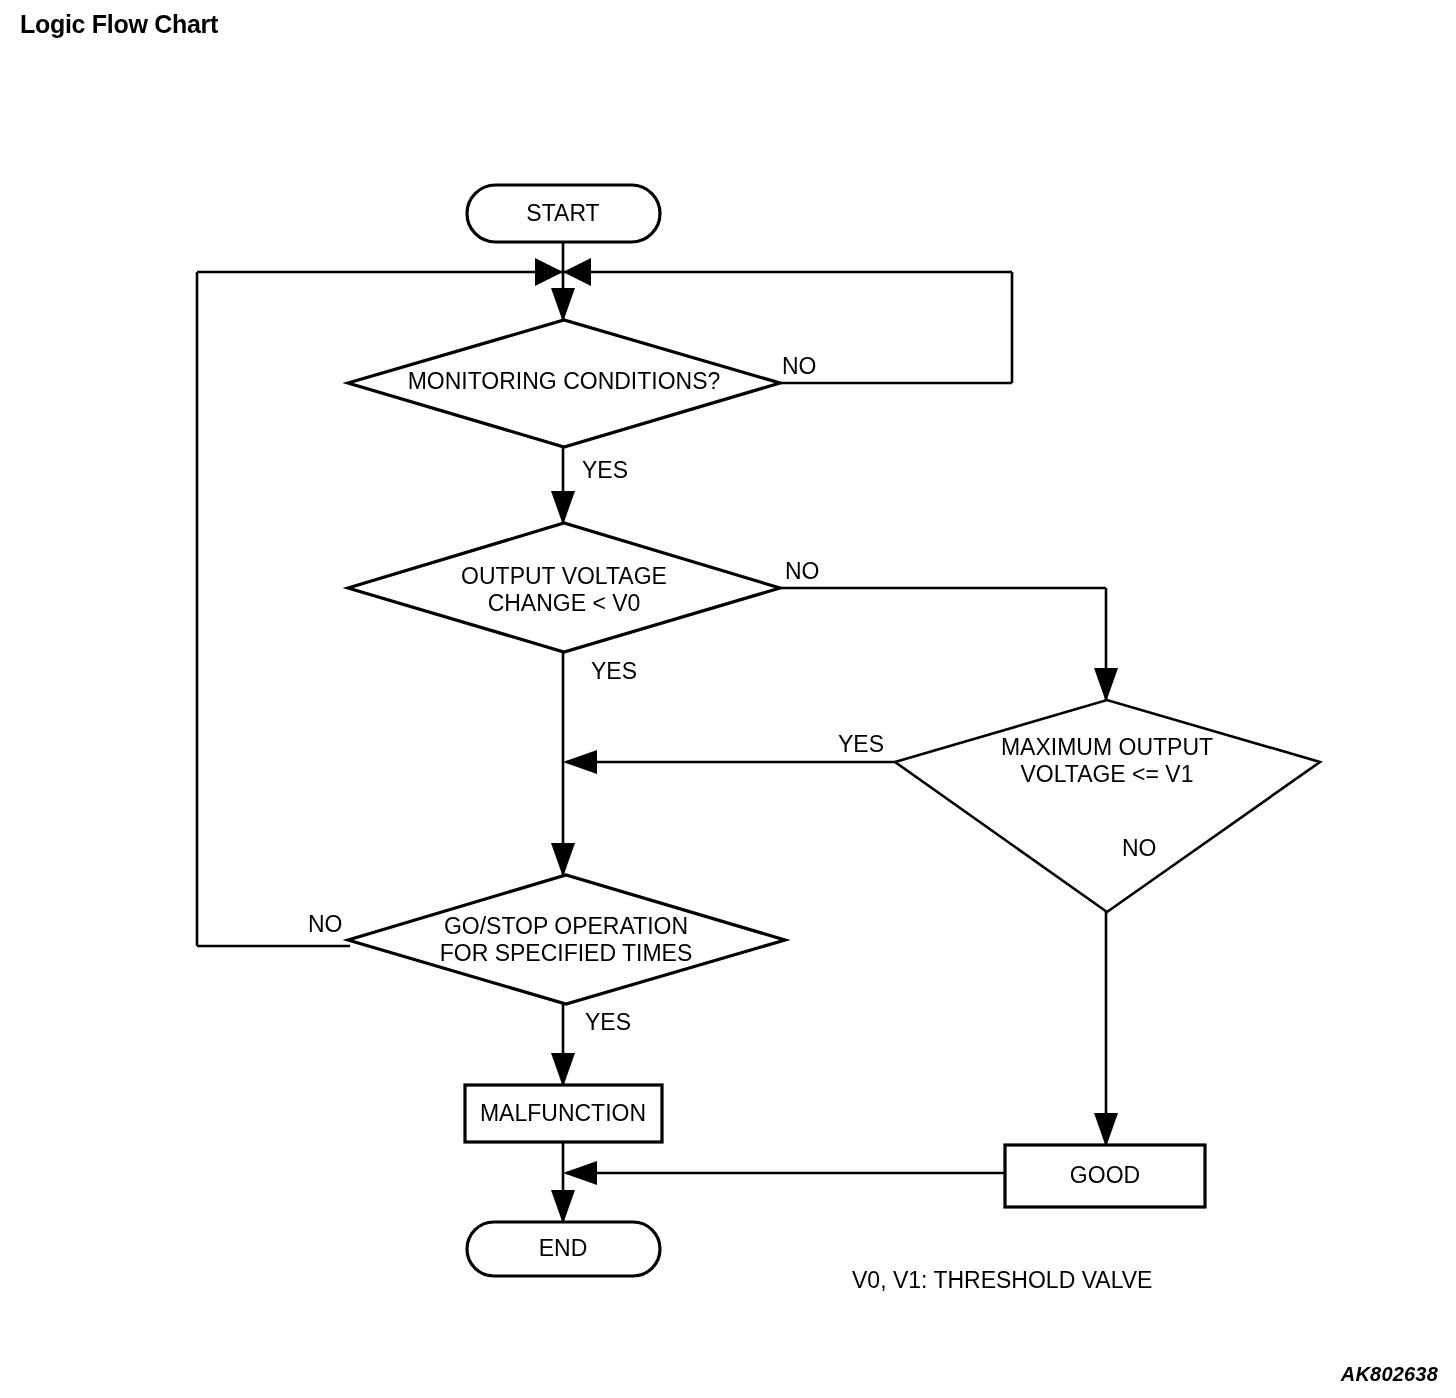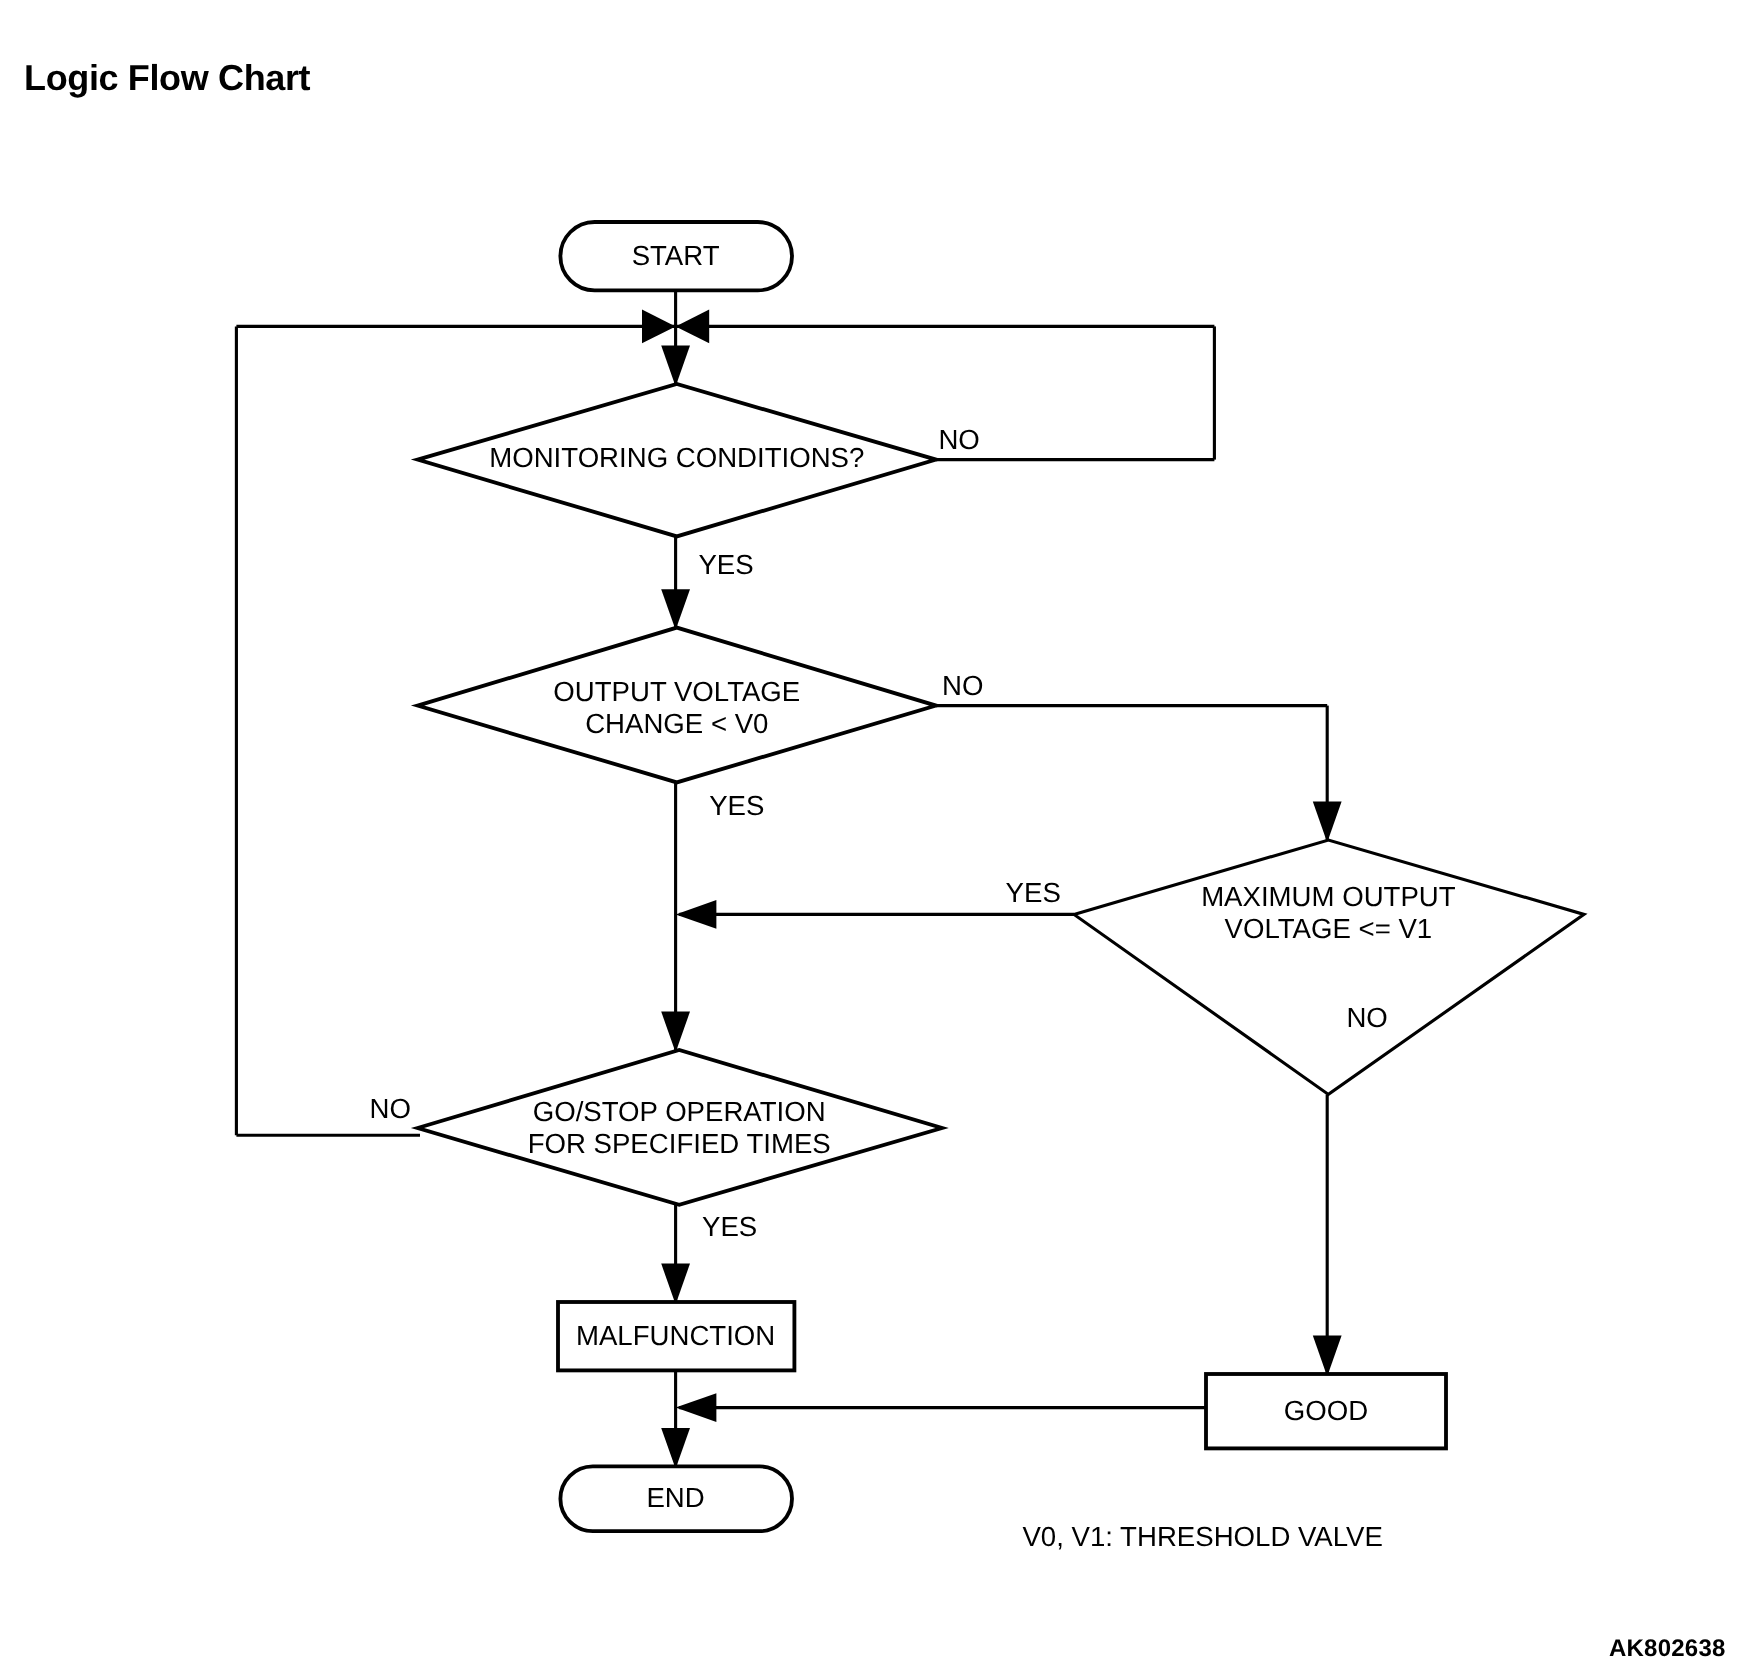--- a/index.html
+++ b/index.html
@@ -11,34 +11,34 @@
     width: 1456px;
     height: 1398px;
     position: relative;
     font-family: "Liberation Sans", sans-serif;
     overflow: hidden;
   }
   #page-title {
     position: absolute;
     left: 20px;
     top: 10px;
-    font-size: 30px;
+    font-size: 25px;
     font-weight: bold;
     color: #000000;
     letter-spacing: -0.3px;
-    margin-top: 39px;
   }
   #watermark {
     position: absolute;
     right: 18px;
     bottom: 12px;
     font-size: 20px;
     font-weight: bold;
     color: #000000;
     letter-spacing: 0.2px;
+    font-style: italic;
   }
   #flow-svg {
     position: absolute;
     left: 0;
     top: 0;
     width: 1456px;
     height: 1398px;
   }
   .node-shape {
     fill: #ffffff;

